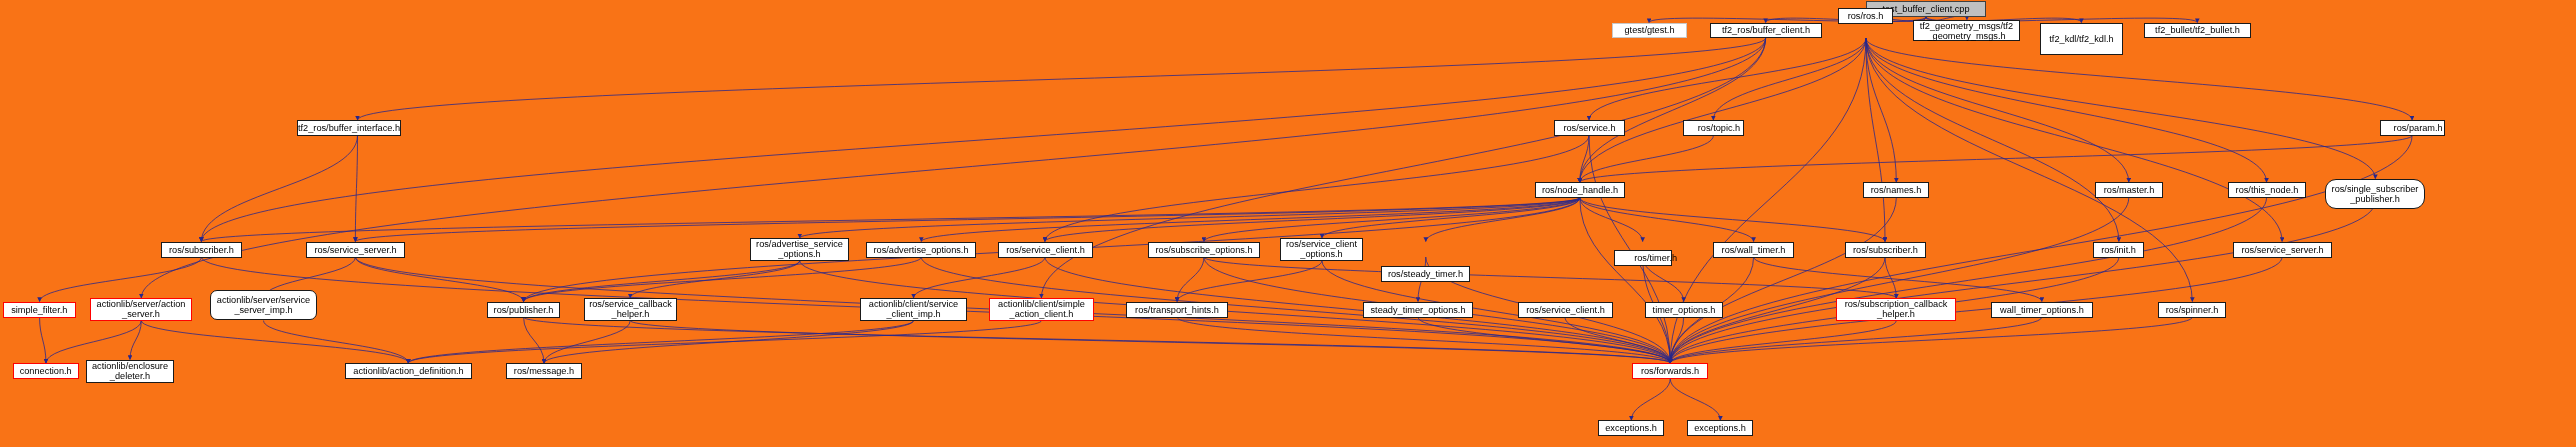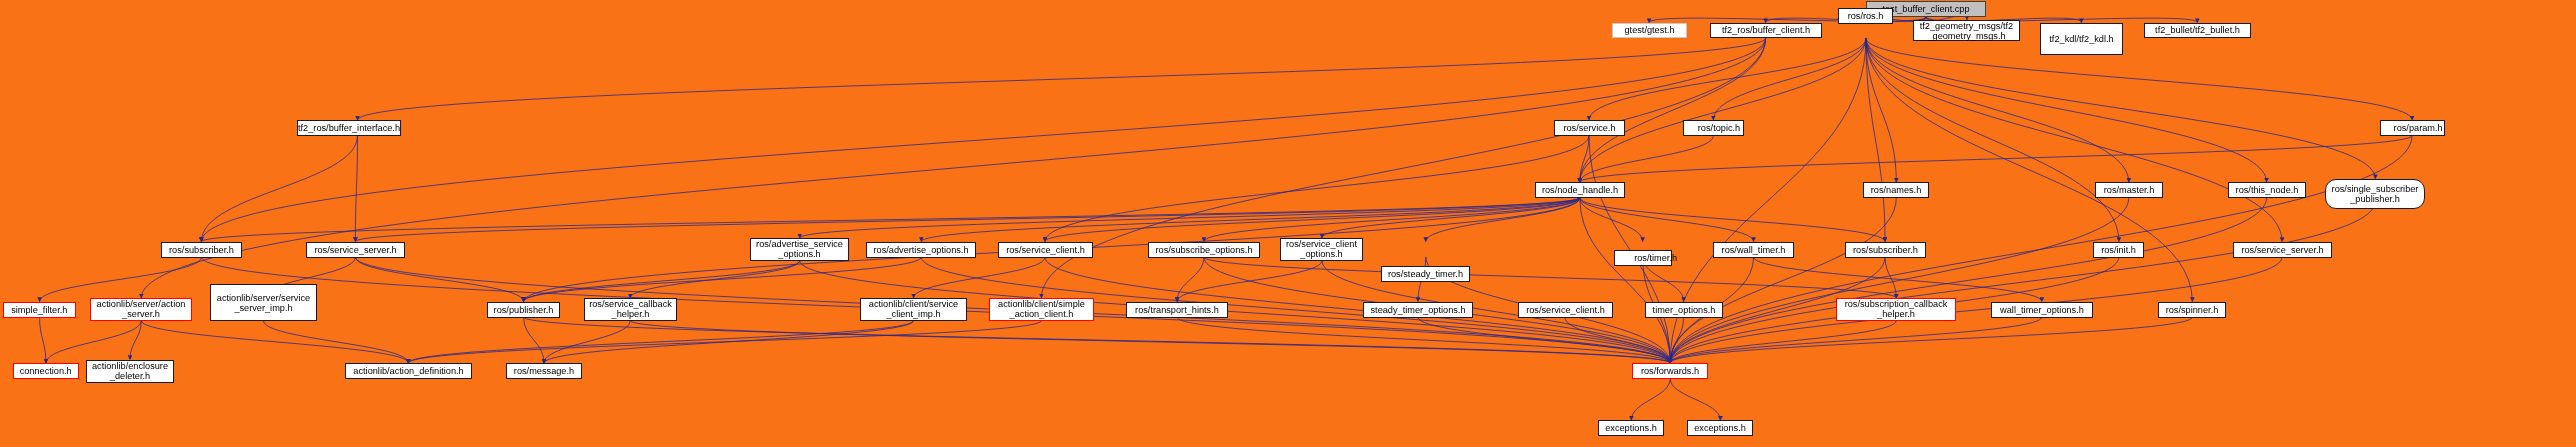--- a/index.html
+++ b/index.html
@@ -152,21 +152,21 @@
 _options.h</span></div>
       <div class="node" style="left: 1381px; top: 242px; width: 89px; height: 15.5px; margin-top: 24px;"><span>ros/steady_timer.h</span></div>
       <div class="node" style="left: 1614px; top: 250px; width: 58px; height: 15.5px; padding-left: 28px;"><span>ros/timer.h</span></div>
       <div class="node" style="left: 1713px; top: 242px; width: 81px; height: 15.5px;"><span>ros/wall_timer.h</span></div>
       <div class="node" style="left: 1845px; top: 242px; width: 81px; height: 15.5px;"><span>ros/subscriber.h</span></div>
       <div class="node" style="left: 2093px; top: 242px; width: 51px; height: 15.5px;"><span>ros/init.h</span></div>
       <div class="node" style="left: 2233px; top: 242px; width: 99px; height: 15.5px;"><span>ros/service_server.h</span></div>
       <div class="node red" style="left: 2.8px; top: 302px; width: 73px; height: 15.5px;"><span>simple_filter.h</span></div>
       <div class="node red" style="left: 90px; top: 298px; width: 102px; height: 22.6px;"><span>actionlib/server/action
 _server.h</span></div>
-      <div class="node" style="left: 210px; top: 284px; width: 107px; height: 37px;"><span>actionlib/server/service
+      <div class="node" style="left: 210px; top: 290px; width: 107px; height: 30px; border-radius: 7px;"><span>actionlib/server/service
 _server_imp.h</span></div>
       <div class="node" style="left: 487px; top: 302px; width: 73px; height: 15.5px;"><span>ros/publisher.h</span></div>
       <div class="node" style="left: 584px; top: 298px; width: 93px; height: 22.6px;"><span>ros/service_callback
 _helper.h</span></div>
       <div class="node" style="left: 860px; top: 298px; width: 107px; height: 22.6px;"><span>actionlib/client/service
 _client_imp.h</span></div>
       <div class="node red" style="left: 989px; top: 298px; width: 105px; height: 22.6px;"><span>actionlib/client/simple
 _action_client.h</span></div>
       <div class="node" style="left: 1126px; top: 302px; width: 102px; height: 15.5px;"><span>ros/transport_hints.h</span></div>
       <div class="node" style="left: 1363px; top: 302px; width: 110px; height: 15.5px;"><span>steady_timer_options.h</span></div>

